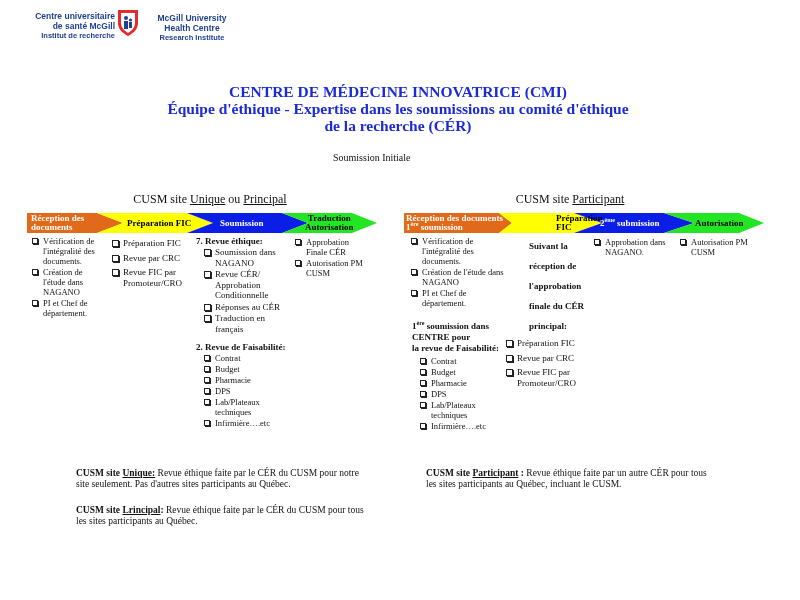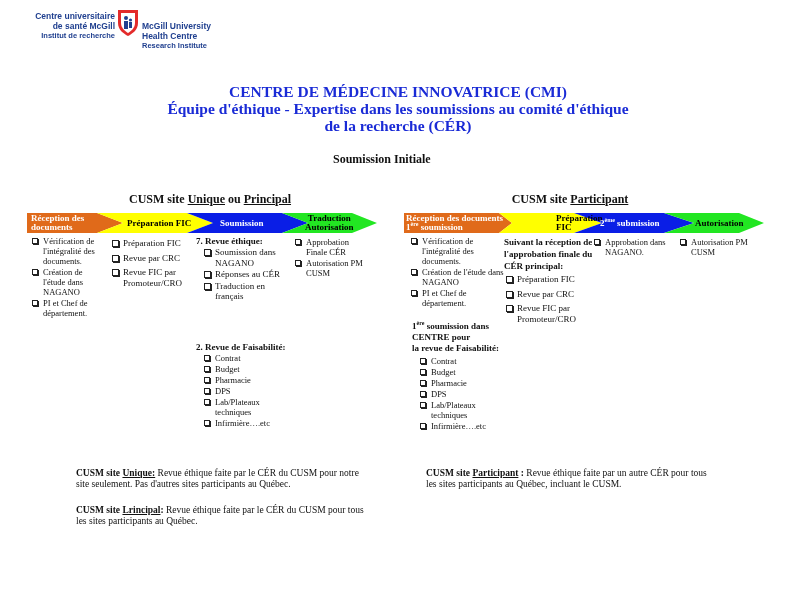--- a/index.html
+++ b/index.html
@@ -3,28 +3,28 @@
   <meta charset="utf-8">
   <style>
     * { margin: 0; padding: 0; box-sizing: border-box; }
     html, body { width: 800px; height: 600px; background: #ffffff; overflow: hidden; }
     body { position: relative; font-family: "Liberation Serif", serif; color: #111; }
     .abs { position: absolute; }
 
     
     .logo-fr, .logo-en { font-family: "Liberation Sans", sans-serif; color: #1f3f8f; font-weight: bold; font-size: 8.5px; line-height: 10px; }
     .logo-fr { left: 30px; top: 11px; text-align: right; width: 85px; }
-    .logo-en { left: 142px; top: 21px; width: 100px; }
+    .logo-en { left: 142px; top: 13px; width: 100px; text-align: center; }
     .logo-fr .sub, .logo-en .sub { font-size: 7.5px; }
     .shield { left: 117px; top: 9px; width: 22px; height: 28px; }
 
     
     .title { left: 0; width: 796px; text-align: center; color: #1a2bd6; font-weight: bold; font-size: 15.5px; line-height: 18px; }
-    .section-title { font-weight: bold; font-size: 12px; }
-    .col-title { font-weight: bold; font-size: 12px; text-align: center; }
+    .section-title { font-weight: normal; font-size: 10px; }
+    .col-title { font-weight: normal; font-size: 12px; text-align: center; }
     .col-title u { text-decoration: underline; }
 
     
     .arrow { top: 213px; height: 20px; }
     .arrow svg { position: absolute; left: 0; top: 0; }
     .arrow-label { position: absolute; font-family: "Liberation Serif", serif; font-weight: bold; font-size: 9px; line-height: 9px; z-index: 2; }
 
     
     .list { font-size: 9px; line-height: 10.5px; }
     .item { position: relative; padding-left: 13px; margin-bottom: 1px; }
@@ -98,20 +98,21 @@
 <div class="abs list" style="left:110px; top:238px; width:80px;">
   <div class="item big" style="margin-bottom:4px;"><span class="box"></span><span>Préparation FIC</span></div>
   <div class="item big" style="margin-bottom:4px;"><span class="box"></span><span>Revue par CRC</span></div>
   <div class="item big"><span class="box"></span><span>Revue FIC par Promoteur/CRO</span></div>
 </div>
 
 <div class="abs list" style="left:196px; top:236px; width:95px;">
   <div class="head">7. Revue éthique:</div>
   <div style="padding-left:6px;">
     <div class="item big"><span class="box"></span><span>Soumission dans NAGANO</span></div>
+    <div class="item big"><span class="box"></span><span>Revue CÉR/ Approbation Conditionnelle</span></div>
     <div class="item big"><span class="box"></span><span>Réponses au CÉR</span></div>
     <div class="item big"><span class="box"></span><span>Traduction en français</span></div>
   </div>
 </div>
 <div class="abs list small" style="left:196px; top:342px; width:110px;">
   <div class="head">2. Revue de Faisabilité:</div>
   <div style="padding-left:6px;">
     <div class="item"><span class="box"></span><span>Contrat</span></div>
     <div class="item"><span class="box"></span><span>Budget</span></div>
     <div class="item"><span class="box"></span><span>Pharmacie</span></div>
@@ -165,21 +166,21 @@
     <div class="item"><span class="box"></span><span>Contrat</span></div>
     <div class="item"><span class="box"></span><span>Budget</span></div>
     <div class="item"><span class="box"></span><span>Pharmacie</span></div>
     <div class="item"><span class="box"></span><span>DPS</span></div>
     <div class="item" style="width:70px;"><span class="box"></span><span>Lab/Plateaux techniques</span></div>
     <div class="item"><span class="box"></span><span>Infirmière….etc</span></div>
   </div>
 </div>
 
 <div class="abs list" style="left:504px; top:236px; width:90px;">
-  <div class="head" style="line-height:12px; margin-bottom:2px;">Suivant la réception de l'approbation finale du CÉR principal:</div>
+  <div class="head" style="line-height:20px; margin-bottom:2px;margin-left:25px;">Suivant la réception de l'approbation finale du CÉR principal:</div>
   <div class="item big" style="margin-bottom:4px;"><span class="box"></span><span>Préparation FIC</span></div>
   <div class="item big" style="margin-bottom:4px;"><span class="box"></span><span>Revue par CRC</span></div>
   <div class="item big"><span class="box"></span><span>Revue FIC par Promoteur/CRO</span></div>
 </div>
 
 <div class="abs list small" style="left:592px; top:237px; width:80px;">
   <div class="item"><span class="box"></span><span>Approbation dans NAGANO.</span></div>
 </div>
 
 <div class="abs list small" style="left:678px; top:237px; width:75px;">

